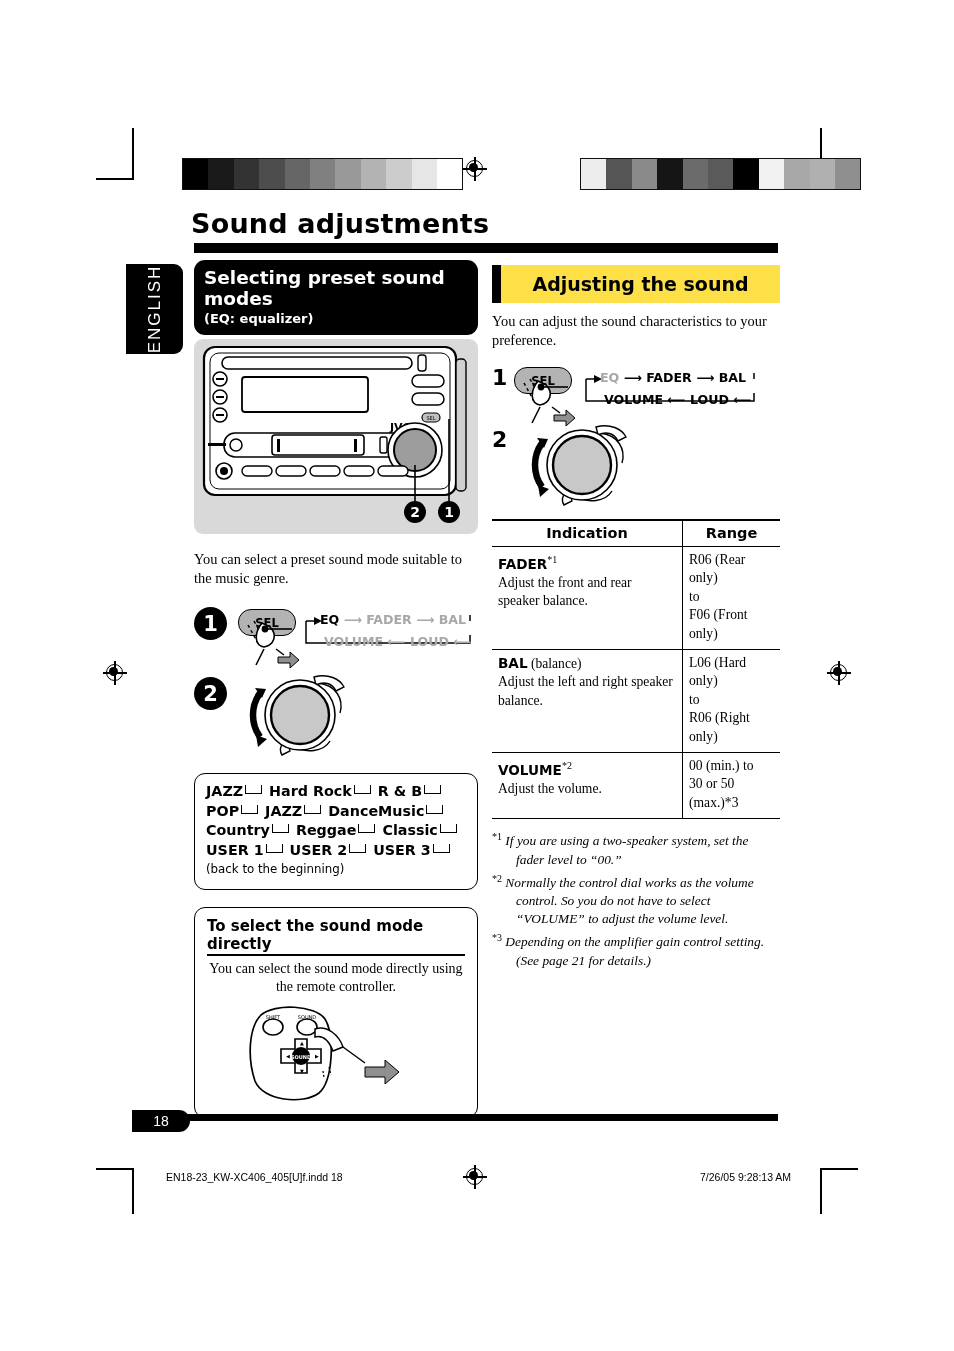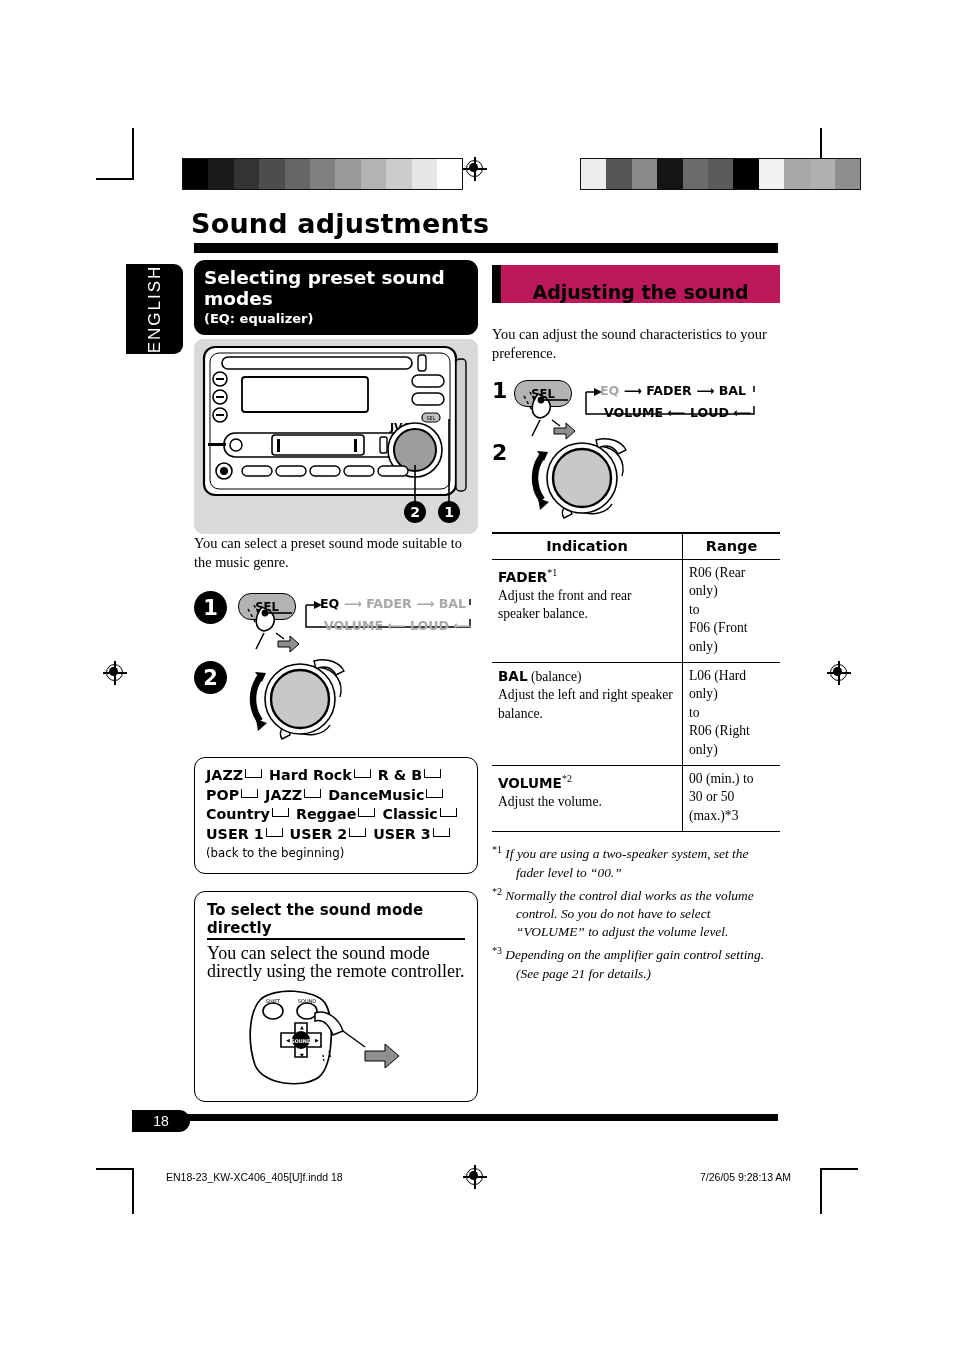--- a/index.html
+++ b/index.html
@@ -36,21 +36,21 @@
   .lcol{left:194px;top:260px;width:284px;}
   .blackhead{background:#000;color:#fff;border-radius:11px;
      padding:7px 10px 9px;text-align:left;
      font-family:"DejaVu Sans",sans-serif;}
   .blackhead .h1{font-size:18.5px;font-weight:bold;letter-spacing:0px;}
   .blackhead .h2{font-size:13px;font-weight:bold;margin-top:2px;}
 
   .unitbox{margin-top:4px;background:#d9d9d9;border-radius:9px;
      height:195px;position:relative;}
 
-  .bodytext{font-size:14.4px;line-height:18.5px;margin-top:0;}
+  .bodytext{font-size:14.4px;line-height:18.5px;margin-top:16px;}
 
   
   .step{position:relative;}
   .numcircle{width:33px;height:33px;border-radius:50%;background:#000;color:#fff;
      font-family:"DejaVu Sans",sans-serif;font-weight:bold;font-size:21px;
      display:flex;align-items:center;justify-content:center;}
   .numplain{font-family:"DejaVu Sans",sans-serif;font-weight:bold;font-size:22px;}
 
   .selbtn{width:56px;height:25px;border-radius:13px;background:#b3b3b3;
      border:1.6px solid #000;display:flex;align-items:center;justify-content:center;
@@ -66,22 +66,22 @@
   .lnk{display:inline-block;width:15px;height:8px;border:1.9px solid #000;
      border-top:none;vertical-align:2px;margin:0 2px;}
 
   .remotebox{border:1.4px solid #000;border-radius:11px;padding:9px 12px 10px;}
   .remotebox h4{margin:0 0 4px;font-family:"DejaVu Sans",sans-serif;
      font-size:15px;font-weight:bold;display:inline-block;
      border-bottom:2.2px solid #000;padding-bottom:1px;}
 
   
   .rcol{left:492px;top:265px;width:288px;}
-  .greyhead{background:#be185d;border-left:9px solid #000;height:38px;
-     display:flex;align-items:flex-end;justify-content:center;
+  .greyhead{background:#fde047;border-left:9px solid #000;height:38px;
+     display:flex;align-items:center;justify-content:center;
      font-family:"DejaVu Sans",sans-serif;font-weight:bold;font-size:19px;}
 
   table.spec{border-collapse:collapse;width:288px;margin-top:8px;
      font-size:13.6px;}
   table.spec th{border-bottom:1.6px solid #000;border-top:2.4px solid #000;
      padding:4px 5px 5px;font-family:"DejaVu Sans",sans-serif;
      font-weight:bold;font-size:14.5px;}
   table.spec td{border-bottom:1.5px solid #000;padding:4px 6px 6px;
      vertical-align:top;line-height:18.4px;}
   table.spec th.c1,table.spec td.c1{width:178px;border-right:1.5px solid #000;}
@@ -283,21 +283,21 @@
     <div>
       <span>USER 1</span><span class="lnk"></span>
       <span>USER 2</span><span class="lnk"></span>
       <span>USER 3</span><span class="lnk"></span>
     </div>
     <div class="tail">(back to the beginning)</div>
   </div>
 
   <div class="remotebox" style="margin-top:17px;">
     <h4>To select the sound mode directly</h4>
-    <div style="font-size:18px;line-height:18.5px;">You can select the sound mode directly using the remote controller.</div>
+    <div style="font-size:14px;line-height:18.5px;text-align:center;">You can select the sound mode directly using the remote controller.</div>
     <svg width="250" height="106" style="display:block;margin:4px auto 0 30px;">
       <path d="M24 14 C12 26 10 56 18 80 C26 100 66 104 82 92 C96 80 98 34 88 18 C78 4 38 2 24 14 Z" fill="#fff" stroke="#000" stroke-width="1.7"></path>
       <ellipse cx="36" cy="26" rx="10" ry="8" fill="#fff" stroke="#000" stroke-width="1.6"></ellipse>
       <text x="36" y="18" font-family="DejaVu Sans, sans-serif" font-size="5" text-anchor="middle" fill="#000">SHIFT</text>
       <ellipse cx="70" cy="26" rx="10" ry="8" fill="#fff" stroke="#000" stroke-width="1.6"></ellipse>
       <text x="70" y="18" font-family="DejaVu Sans, sans-serif" font-size="5" text-anchor="middle" fill="#000">SOUND</text>
       <path d="M44 48 h14 v-10 h12 v10 h14 v14 h-14 v10 h-12 v-10 h-14 z" fill="#fff" stroke="#000" stroke-width="1.6"></path>
       <circle cx="64" cy="55" r="9" fill="#000"></circle>
       <text x="64" y="57.5" font-family="DejaVu Sans, sans-serif" font-size="5" font-weight="bold" text-anchor="middle" fill="#fff">SOUND</text>
       <text x="49" y="57" font-family="DejaVu Sans, sans-serif" font-size="5" fill="#000">◀</text>
@@ -311,21 +311,21 @@
     </svg>
   </div>
 </div>
 
 <div class="abs rcol">
 
   <div class="greyhead">
     <span>Adjusting the sound</span>
   </div>
 
-  <div class="bodytext" style="margin-top:22px;">You can adjust the sound characteristics to your preference.</div>
+  <div class="bodytext" style="margin-top:9px;">You can adjust the sound characteristics to your preference.</div>
 
   <div class="step" style="margin-top:10px;height:58px;">
     <div class="numplain abs" style="left:0px;top:6px;">1</div>
     <div class="selbtn abs" style="left:22px;top:8px;">SEL</div>
     <svg class="abs" width="80" height="58" style="left:18px;top:14px;">
       <path d="M20 6 L30 24 M14 10 L24 28" stroke="#000" stroke-width="1.5" stroke-dasharray="3,3" fill="none"></path>
       <path d="M28 8 C20 18 20 30 30 32 C40 30 44 20 36 12 Z" fill="#fff" stroke="#000" stroke-width="1.6"></path>
       <circle cx="31" cy="14" r="3.4" fill="#000"></circle>
       <path d="M34 14 L58 14" stroke="#000" stroke-width="1.6" fill="none"></path>
       <path d="M30 34 L22 50" stroke="#000" stroke-width="1.5" fill="none"></path>

